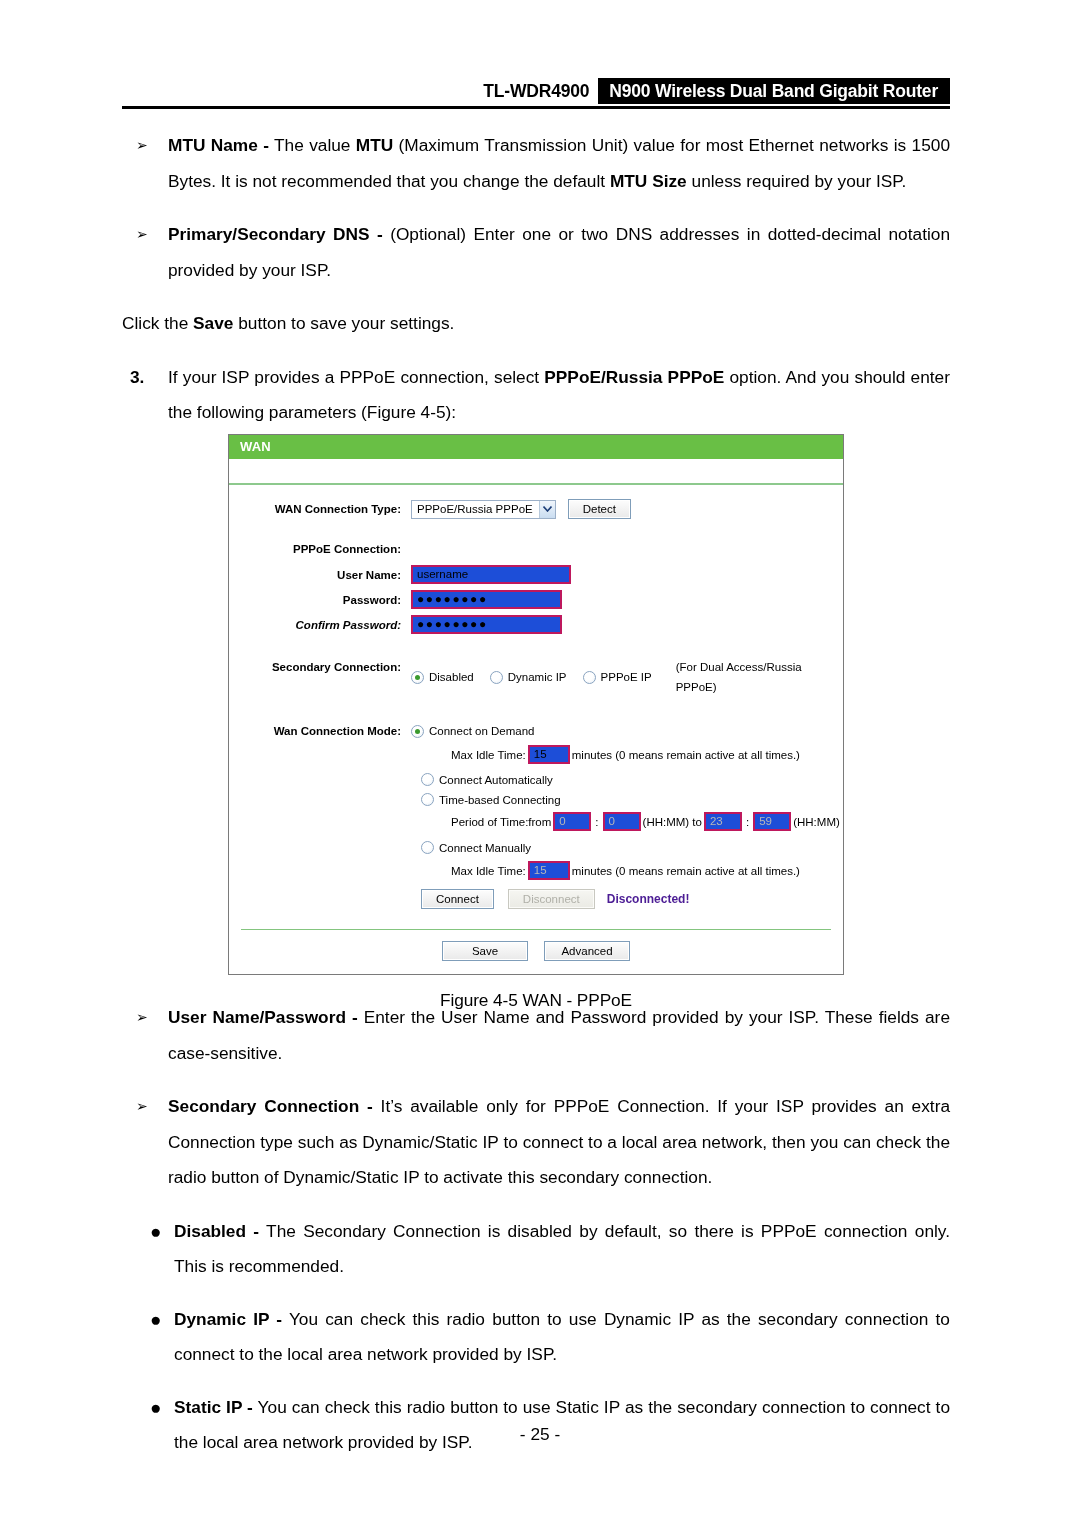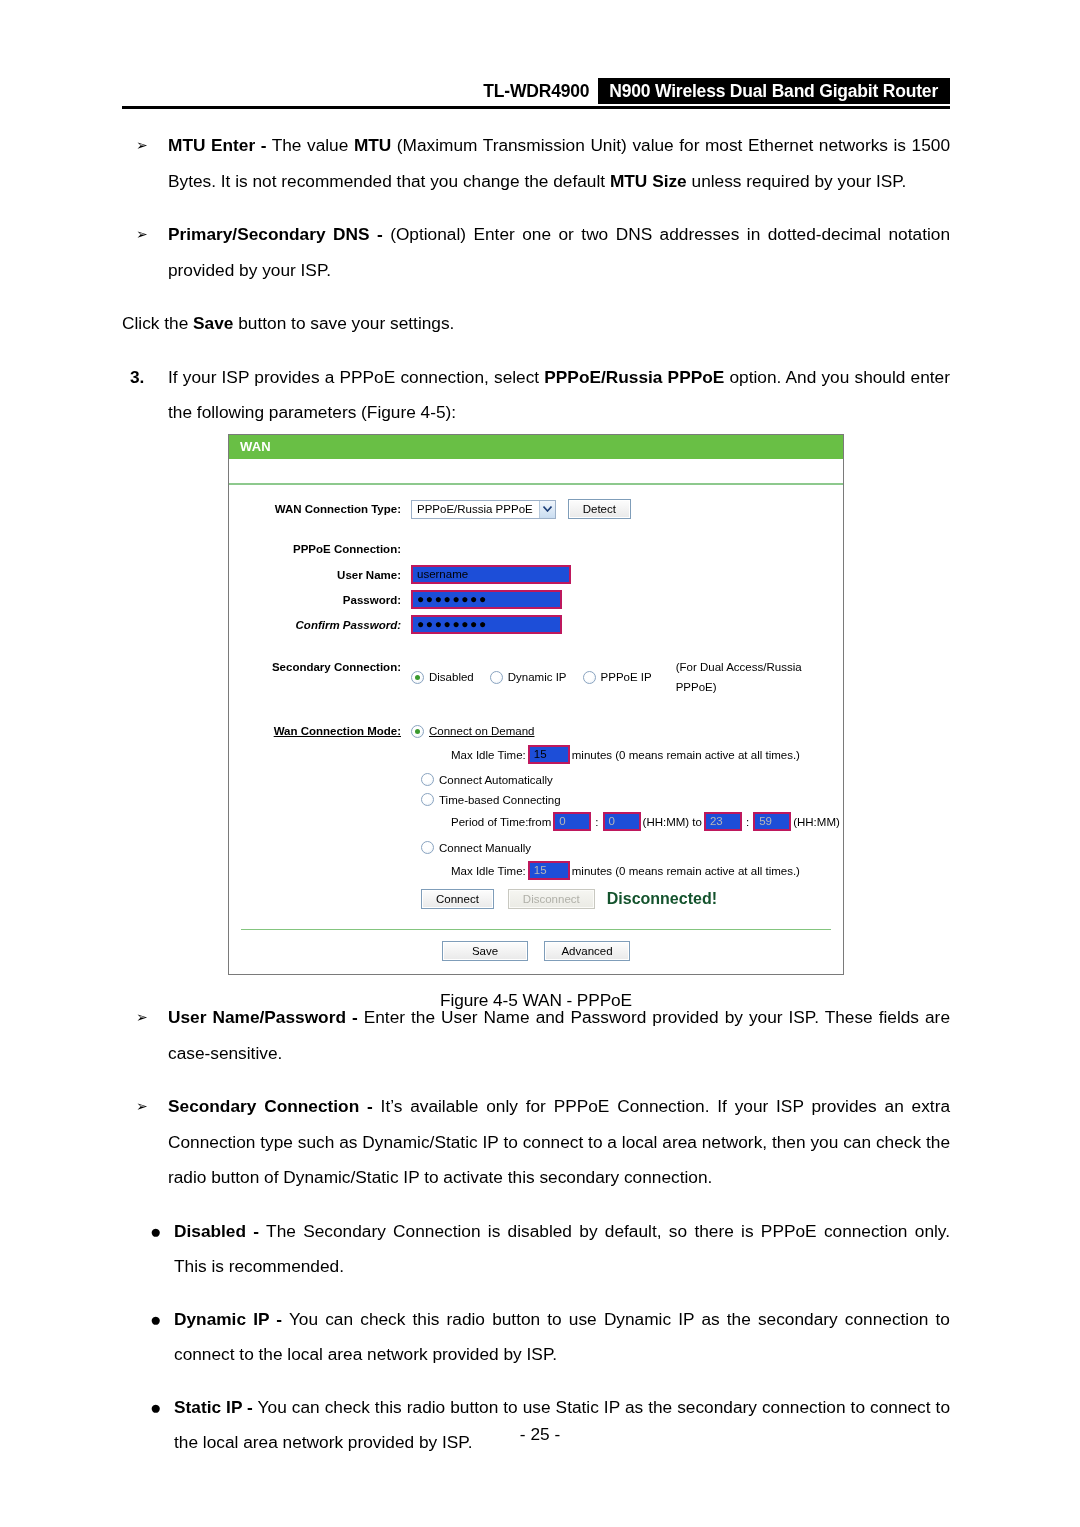--- a/index.html
+++ b/index.html
@@ -282,23 +282,23 @@
     margin-left: 192px;
     margin-bottom: 5px;
     font-size: 11.5px;
   }
   .indent-row.deep { margin-left: 222px; }
   .sm { font-size: 11.5px; color: #000; }
   .gap6 { margin-left: 2px; }
   .gap4 { margin-left: 4px; }
 
   .status-disconnected {
-    color: #14532d;
+    color: #4c1d95;
     font-weight: bold;
-    font-size: 16px;
+    font-size: 12px;
     margin-left: 12px;
   }
 
   .wan-footer-sep {
     border-top: 1px solid #84c57f;
     margin: 10px 12px 0 12px;
   }
   .wan-footer {
     padding: 11px 0 13px 0;
     display: flex;
@@ -337,21 +337,21 @@
       <span class="header-model">TL-WDR4900</span>
       <span class="header-product">N900 Wireless Dual Band Gigabit Router</span>
     </div>
     <div class="header-rule"></div>
   </div>
 
   <div class="content">
 
     <div class="para bullet-arrow">
       <span class="marker">➢</span>
-      <b>MTU Enter -</b><span> The value </span><b>MTU</b><span> (Maximum Transmission Unit) value for most Ethernet networks is 1500 Bytes. It is not recommended that you change the default </span><b>MTU Size</b><span> unless required by your ISP.</span>
+      <b>MTU Name -</b><span> The value </span><b>MTU</b><span> (Maximum Transmission Unit) value for most Ethernet networks is 1500 Bytes. It is not recommended that you change the default </span><b>MTU Size</b><span> unless required by your ISP.</span>
     </div>
 
     <div class="para bullet-arrow">
       <span class="marker">➢</span>
       <b>Primary/Secondary DNS -</b><span> (Optional) Enter one or two DNS addresses in dotted-decimal notation provided by your ISP.</span>
     </div>
 
     <div class="para plain nojust">
       <span>Click the </span><b>Save</b><span> button to save your settings.</span>
     </div>
@@ -423,21 +423,21 @@
               <span class="rlabel">Dynamic IP</span>
             </label>
             <label class="radio-wrap">
               <span class="radio"></span>
               <span class="rlabel">PPPoE IP</span>
             </label>
             <span class="note">(For Dual Access/Russia PPPoE)</span>
           </div>
         </div>
 
-        <div class="frow" style="text-decoration:underline;">
+        <div class="frow" style="">
           <div class="flabel">Wan Connection Mode:</div>
           <div class="ffield">
             <label class="radio-wrap">
               <span class="radio on"></span>
               <span class="rlabel">Connect on Demand</span>
             </label>
           </div>
         </div>
 
         <div class="indent-row deep" style="margin-bottom:9px;">

